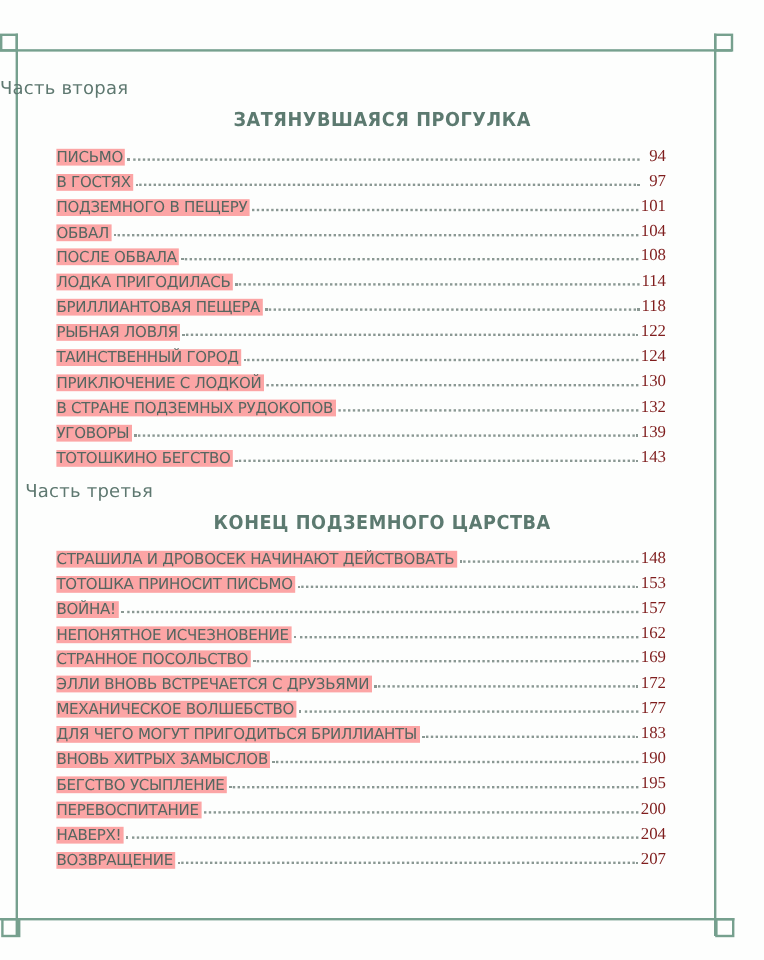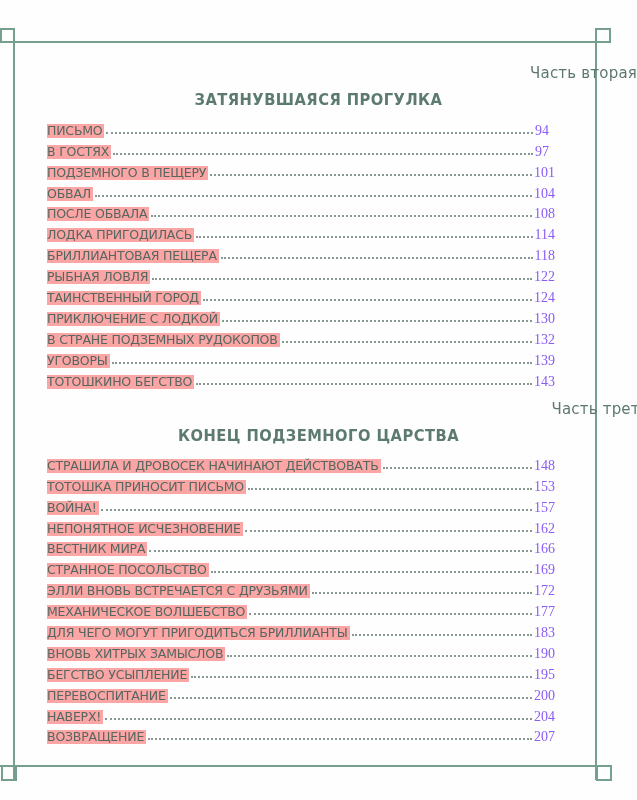--- a/index.html
+++ b/index.html
@@ -3,41 +3,41 @@
 <meta charset="utf-8">
 <style>
   html, body { margin:0; padding:0; }
   body {
     width:637px; height:800px; background:#fdfefd; position:relative; overflow:hidden;
     font-family:"Liberation Sans", "DejaVu Sans", sans-serif; color:#566660;
   }
   .frame-line { position:absolute; background:#76a08e; }
   .corner { position:absolute; border:2px solid #76a08e; box-sizing:border-box; }
   .part-label {
-    position:absolute; left:0; width:637px; text-align:right;
+    position:absolute; left:0; width:637px; text-align:left;
     font-family:"DejaVu Sans", sans-serif; font-size:15px; color:#5e7870; letter-spacing:0.2px;
   }
   .part-title {
     position:absolute; left:0; width:637px; text-align:center;
     font-family:"DejaVu Sans", sans-serif; font-size:16px; font-weight:bold; color:#5c7a70;
     letter-spacing:0.5px; transform:scaleX(0.92);
   }
   .toc { position:absolute; left:47px; width:508px; }
   .row { position:relative; height:20.9px; display:flex; align-items:flex-end; }
   .row .title {
     font-family:"DejaVu Sans", sans-serif; font-size:12.5px; color:#566660; white-space:nowrap;
     transform-origin:left bottom; letter-spacing:-0.2px; background:#fca5a5; padding-right:2px;
     line-height:14px;
   }
   .row .dots {
     flex:1; border-bottom:2px dotted #8a9893; margin:0 2px 4px 2px; height:0;
   }
   .row .page {
-    font-family:"Liberation Serif", serif; font-size:14px; color:#8b5cf6; line-height:14px;
-    min-width:20px; 
+    font-family:"Liberation Serif", serif; font-size:14px; color:#7f1d1d; line-height:14px;
+    min-width:20px; text-align:right;
   }
 </style>
 </head>
 <body>
 
 <div class="frame-line" style="left:0;top:41px;width:610px;height:2px;"></div>
 <div class="frame-line" style="left:0;top:765px;width:612px;height:2px;"></div>
 <div class="frame-line" style="left:13px;top:28px;width:2px;height:752px;"></div>
 <div class="frame-line" style="left:595px;top:28px;width:2px;height:752px;"></div>
 <div class="corner" style="left:0;top:28px;width:15px;height:15px;"></div>
@@ -134,25 +134,20 @@
       <span class="title">ВОЙНА!</span>
       <span class="dots"></span>
       <span class="page">157</span>
     </div>
   <div class="row">
       <span class="title">НЕПОНЯТНОЕ ИСЧЕЗНОВЕНИЕ</span>
       <span class="dots"></span>
       <span class="page">162</span>
     </div>
   <div class="row">
-      <span class="title">ВЕСТНИК МИРА</span>
-      <span class="dots"></span>
-      <span class="page">166</span>
-    </div>
-  <div class="row">
       <span class="title">СТРАННОЕ ПОСОЛЬСТВО</span>
       <span class="dots"></span>
       <span class="page">169</span>
     </div>
   <div class="row">
       <span class="title">ЭЛЛИ ВНОВЬ ВСТРЕЧАЕТСЯ С ДРУЗЬЯМИ</span>
       <span class="dots"></span>
       <span class="page">172</span>
     </div>
   <div class="row">

